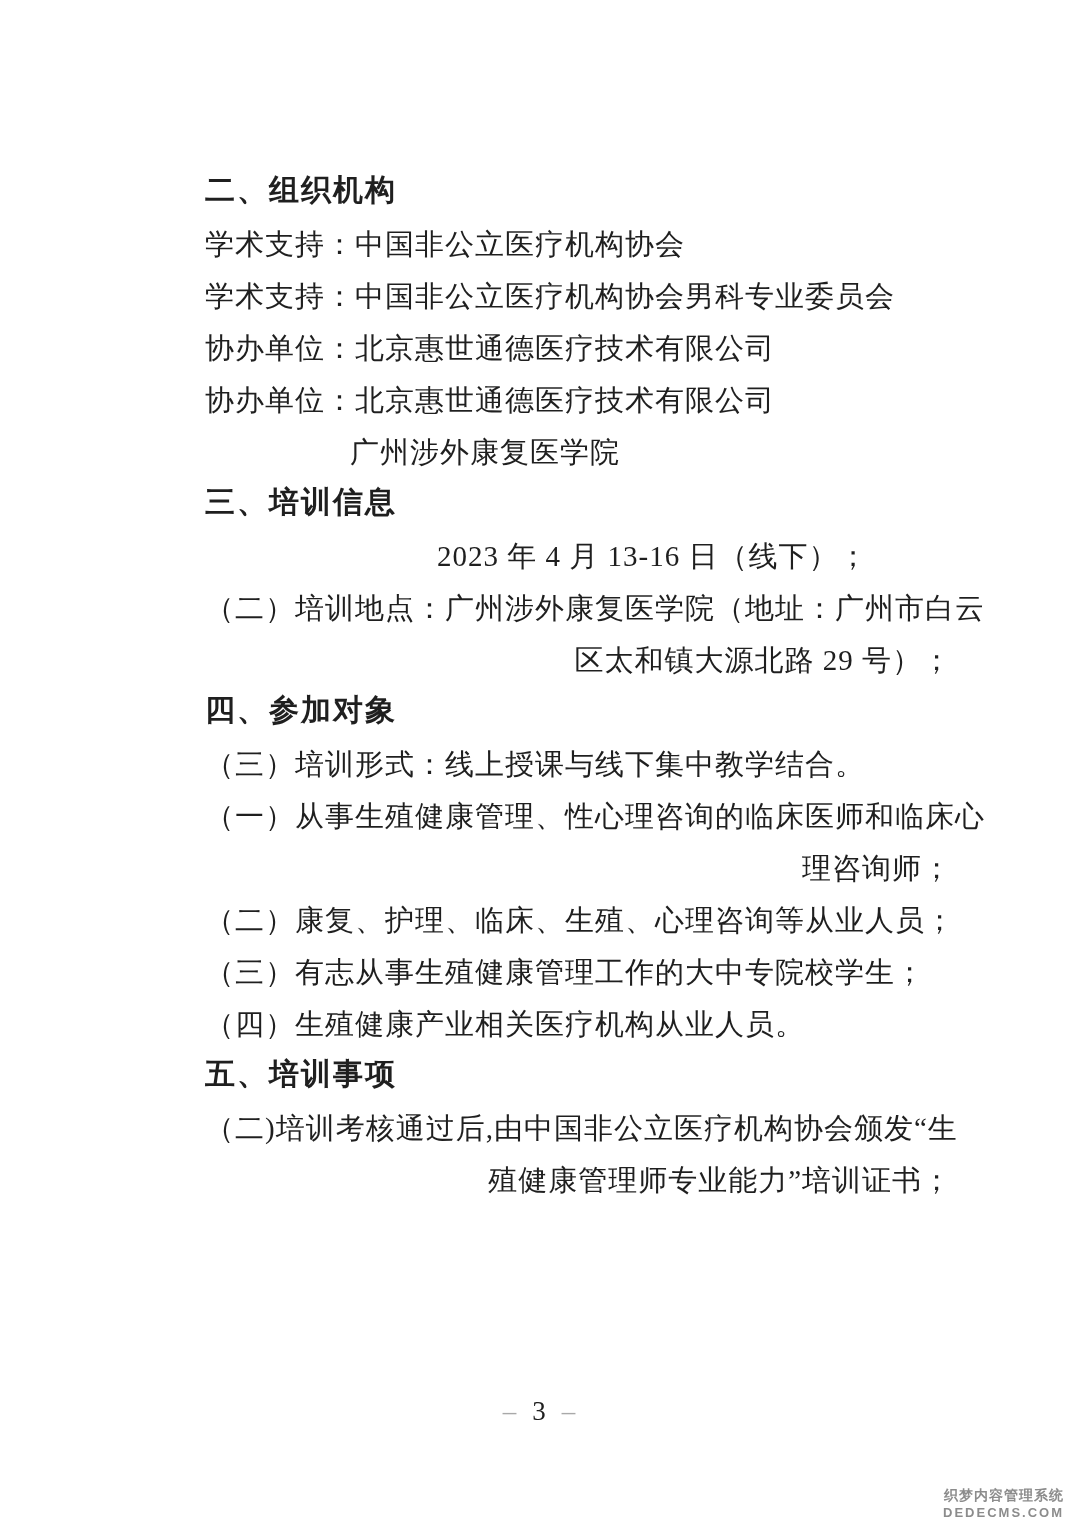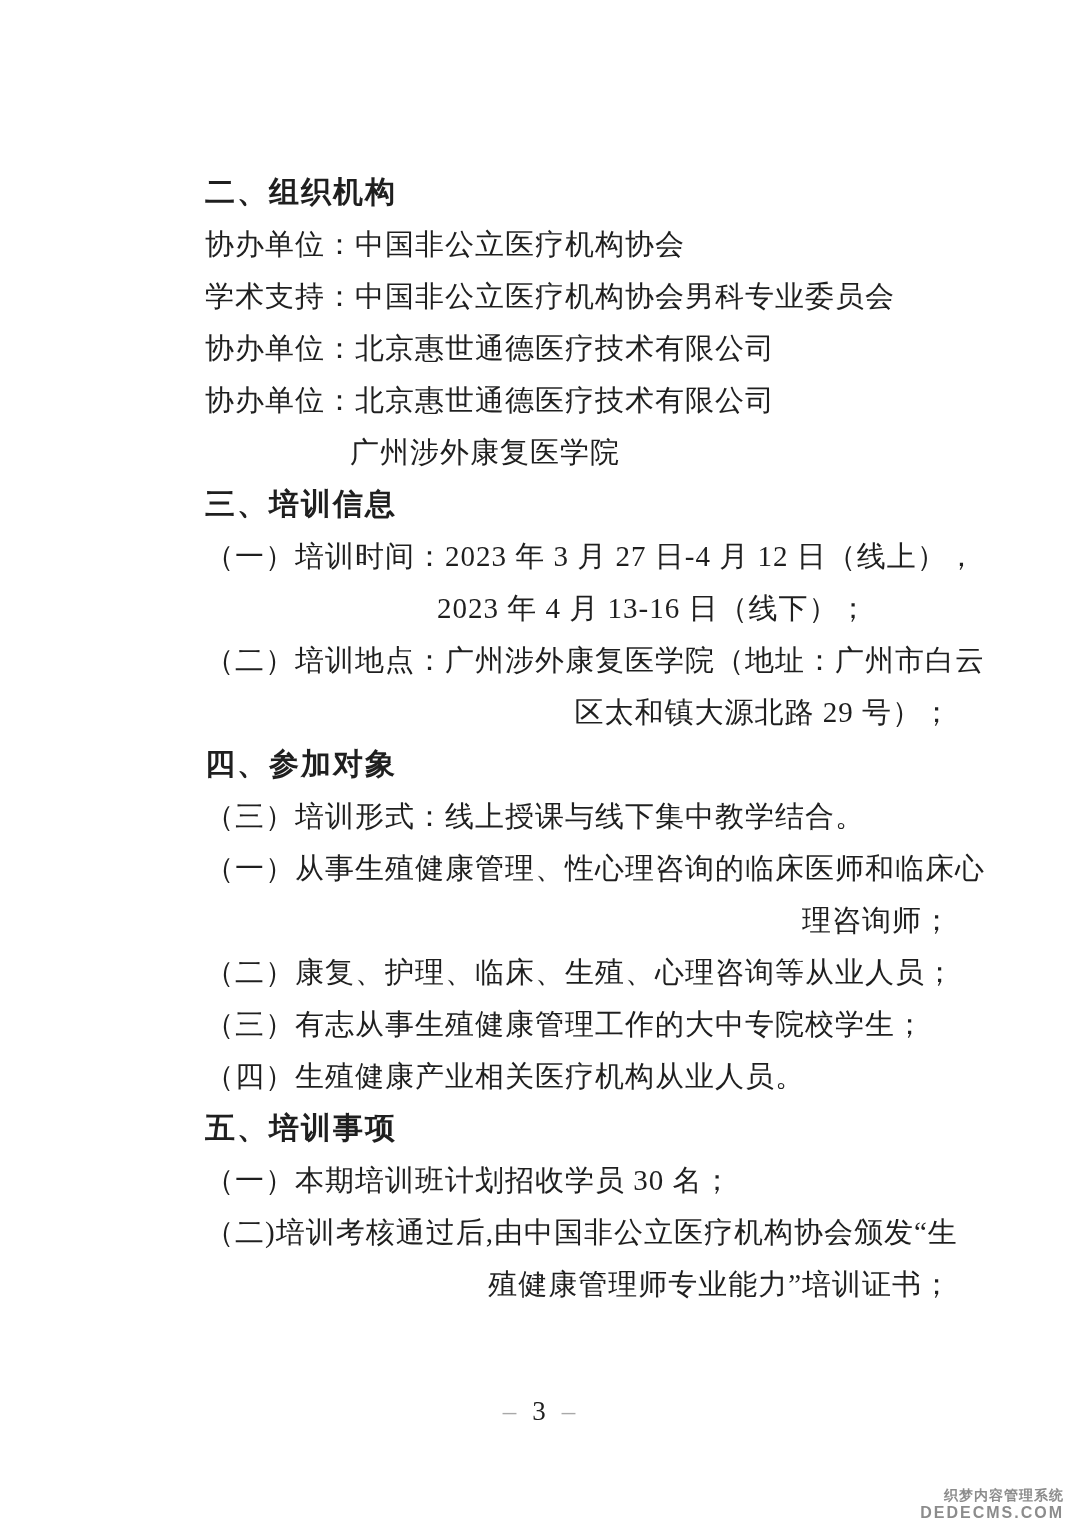--- a/index.html
+++ b/index.html
@@ -23,21 +23,21 @@
     width: 807px;
   }
   .line {
     height: 52px;
     line-height: 52px;
     font-size: 29px;
     white-space: nowrap;
     letter-spacing: 1px;
   }
   .line.heading {
-    font-family: Liberation Serif, serif;
+    font-family: Liberation Mono, monospace;
     font-weight: 700;
     font-size: 30px;
     padding-left: 60px;
     letter-spacing: 2px;
   }
   .line.first   { padding-left: 60px; }
   .line.cont    { padding-left: 0; text-align: right; }
   .line.org2    { padding-left: 205px; }
   .line.date2   { padding-left: 292px; }
   .line.justify {
@@ -63,48 +63,46 @@
     right: 16px;
     bottom: 6px;
     text-align: right;
     font-family: "Liberation Sans", "DejaVu Sans", sans-serif;
     font-weight: 700;
     color: #8c8c8c;
     text-shadow: 0 0 1px #ffffff;
     line-height: 17px;
   }
   .watermark .wm-cn { font-size: 14px; letter-spacing: 1px; }
-  .watermark .wm-en { font-size: 16px; letter-spacing: 2px; }
+  .watermark .wm-en { font-size: 13px; letter-spacing: 2px; }
 </style>
 </head>
 <body>
 
 <div class="page">
 
   <div class="doc">
       <div class="line heading">二、组织机构</div>
-      <div class="line first">协办单位：中国非公立医疗机构协会</div>
+      <div class="line first">学术支持：中国非公立医疗机构协会</div>
       <div class="line first">学术支持：中国非公立医疗机构协会男科专业委员会</div>
       <div class="line first">协办单位：北京惠世通德医疗技术有限公司</div>
       <div class="line first">协办单位：北京惠世通德医疗技术有限公司</div>
       <div class="line org2">广州涉外康复医学院</div>
       <div class="line heading">三、培训信息</div>
-      <div class="line first">（一）培训时间：2023 年 3 月 27 日-4 月 12 日（线上），</div>
       <div class="line date2">2023 年 4 月 13-16 日（线下）；</div>
       <div class="line first justify">（二）培训地点：广州涉外康复医学院（地址：广州市白云</div>
       <div class="line cont">区太和镇大源北路 29 号）；</div>
       <div class="line heading">四、参加对象</div>
       <div class="line first">（三）培训形式：线上授课与线下集中教学结合。</div>
       <div class="line first justify">（一）从事生殖健康管理、性心理咨询的临床医师和临床心</div>
       <div class="line cont">理咨询师；</div>
       <div class="line first">（二）康复、护理、临床、生殖、心理咨询等从业人员；</div>
       <div class="line first">（三）有志从事生殖健康管理工作的大中专院校学生；</div>
       <div class="line first">（四）生殖健康产业相关医疗机构从业人员。</div>
       <div class="line heading">五、培训事项</div>
-      <div class="line first">（一）本期培训班计划招收学员 30 名；</div>
       <div class="line first justify">（二)培训考核通过后,由中国非公立医疗机构协会颁发“生</div>
       <div class="line cont">殖健康管理师专业能力”培训证书；</div>
     </div>
 
   <div class="page-number">
     <span class="dash">–</span><span>3</span><span class="dash">–</span>
   </div>
 
   <div class="watermark">
     <div class="wm-cn">织梦内容管理系统</div>

